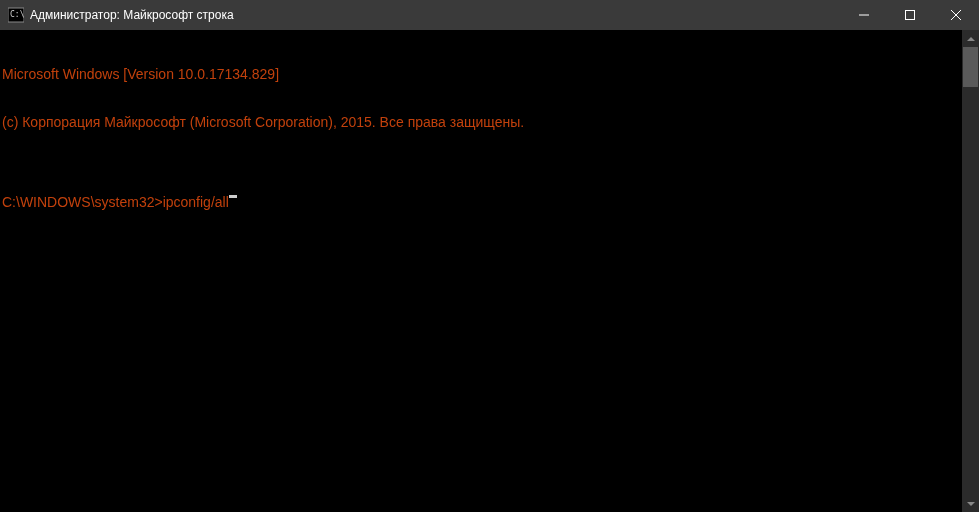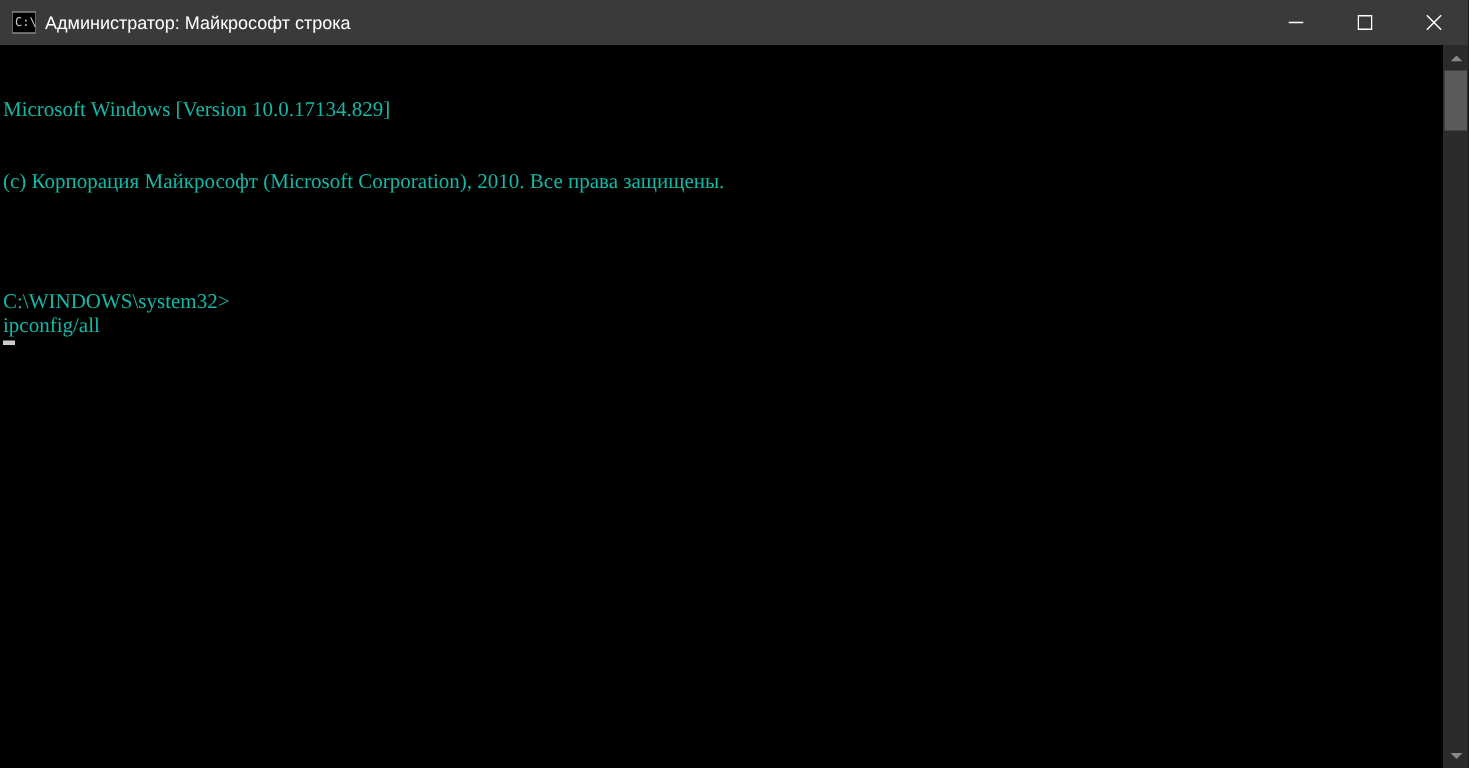--- a/index.html
+++ b/index.html
@@ -62,22 +62,22 @@
       color: #ffffff;
       cursor: pointer;
     }
     .titlebar-btn svg {
       width: 10px;
       height: 10px;
     }
     .terminal-body {
       flex: 1;
       background: #000;
-      color: #14b8a6;
-      font-family: Liberation Serif, serif;
+      color: #c2410c;
+      font-family: Liberation Sans, sans-serif;
       font-size: 14px;
       line-height: 16px;
       padding: 4px 6px 2px 2px;
       white-space: pre;
       position: relative;
       overflow: hidden;
     }
     .terminal-content {
       position: absolute;
       left: 2px;
@@ -127,21 +127,20 @@
       background: #cccccc;
       vertical-align: baseline;
       position: relative;
       top: 1px;
     }
     .line {
       display: block;
     }
     .prompt-line {
       display: flex;
-      flex-direction: column;
     }
   </style>
 </head>
 <body>
 
 <div class="window">
   <div class="titlebar">
     <div class="titlebar-icon">
       <svg viewBox="0 0 16 16">
         <rect x="0" y="1" width="16" height="14" fill="#000" stroke="#888" stroke-width="1"></rect>
@@ -166,21 +165,21 @@
           <line x1="0" y1="0" x2="10" y2="10" stroke="#fff" stroke-width="1"></line>
           <line x1="10" y1="0" x2="0" y2="10" stroke="#fff" stroke-width="1"></line>
         </svg>
       </div>
     </div>
   </div>
 
   <div class="terminal-body">
     <div class="terminal-content">
       <span class="line">Microsoft Windows [Version 10.0.17134.829]</span>
-      <span class="line">(c) Корпорация Майкрософт (Microsoft Corporation), 2010. Все права защищены.</span>
+      <span class="line">(c) Корпорация Майкрософт (Microsoft Corporation), 2015. Все права защищены.</span>
       <span class="line"></span>
       <span class="prompt-line"><span>C:\WINDOWS\system32&gt;</span><span>ipconfig/all</span><span class="cursor"></span></span>
     </div>
   </div>
 
   <div class="scrollbar">
     <div class="scroll-arrow up">
       <svg width="8" height="4" viewBox="0 0 8 4">
           <polygon points="4,0 8,4 0,4" fill="#888"></polygon>
         </svg>

